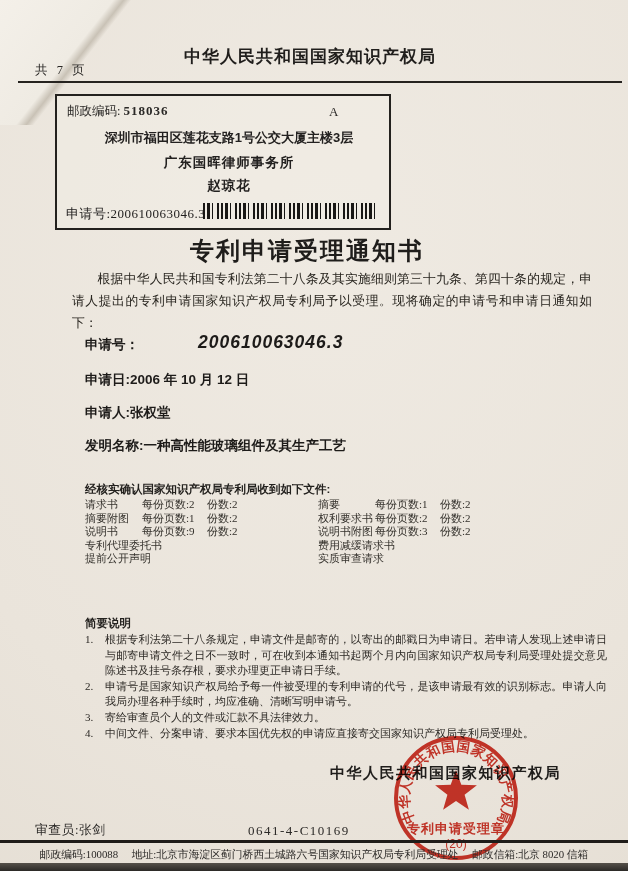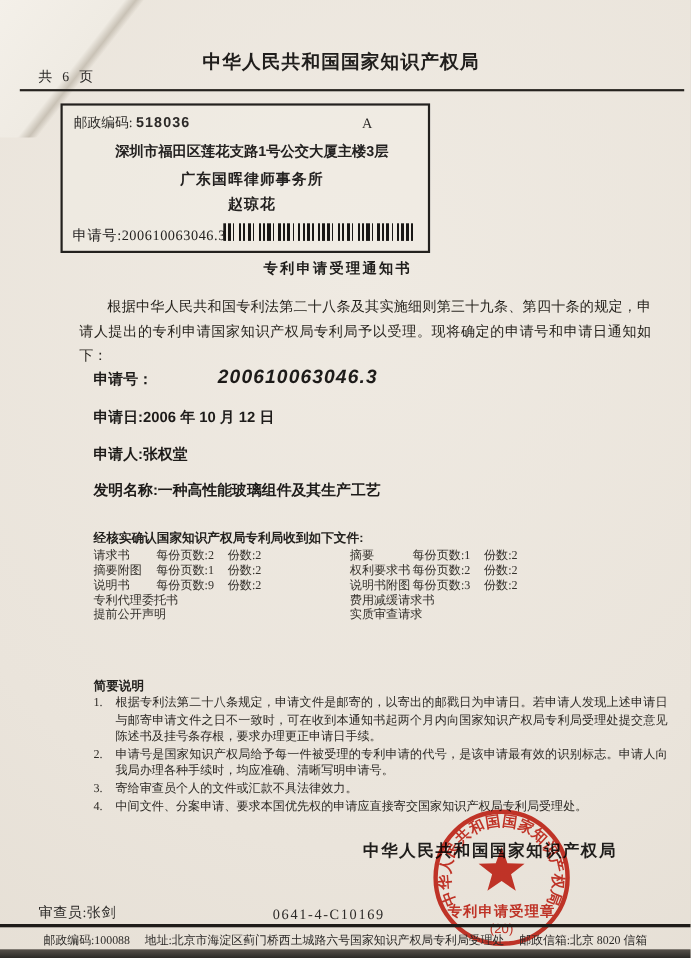--- a/index.html
+++ b/index.html
@@ -29,21 +29,21 @@
     font-weight:bold;font-size:17px;letter-spacing:1px;color:#201e1c;
   }
   .page-count{left:35px;top:62px;font-size:12.5px;letter-spacing:3px;color:#2b2927;}
   .rule-top{left:18px;top:81px;width:604px;height:2px;background:#26231f;}
 
   .address-box{
     left:55px;top:94px;width:332px;height:132px;
     border:2px solid #23211e;background:rgba(244,240,233,0.35);
   }
   .postal-row{position:absolute;left:10px;top:7px;font-size:12.5px;color:#2b2927;}
-  .postal-code{font-family:Liberation Sans, sans-serif;font-weight:bold;font-size:13px;letter-spacing:1px;}
+  .postal-code{font-family:Liberation Serif, serif;font-weight:bold;font-size:13px;letter-spacing:1px;}
   .letter-a{position:absolute;left:272px;top:8px;font-size:13px;color:#2b2927;}
   .addr-line{position:absolute;left:0;width:344px;text-align:center;
     font-family:"Liberation Sans","DejaVu Sans",sans-serif;font-weight:bold;color:#232120;}
   .addr-1{top:33px;font-size:13px;}
   .addr-2{top:58px;font-size:13.5px;letter-spacing:1px;}
   .addr-3{top:81px;font-size:13.5px;letter-spacing:1px;}
   .appno-row{position:absolute;left:9px;top:109px;font-size:13px;color:#232120;letter-spacing:0.5px;}
   .barcode{
     position:absolute;left:146px;top:107px;width:176px;height:16px;
     background:
@@ -57,21 +57,21 @@
   .date-box{
     left:400px;top:94px;width:184px;height:128px;
     border:2px solid #23211e;background:rgba(244,240,233,0.35);
   }
   .date-label{position:absolute;left:9px;top:7px;font-size:13px;font-weight:600;color:#2b2927;}
   .date-value{position:absolute;left:0;top:55px;width:184px;text-align:center;font-size:13.5px;color:#2b2927;letter-spacing:1px;}
 
   .notice-title{
     left:0;top:235px;width:614px;text-align:center;
     font-family:"Liberation Sans","DejaVu Sans",sans-serif;
-    font-weight:bold;font-size:13px;letter-spacing:2px;color:#1f1d1b;
+    font-weight:bold;font-size:24px;letter-spacing:2px;color:#1f1d1b;
   }
   .body-paragraph{
     left:72px;top:269px;width:520px;
     font-size:12.8px;line-height:1.7;text-indent:2em;text-align:justify;color:#28251f;
   }
 
   .field-row{position:absolute;left:85px;
     font-family:"Liberation Sans","DejaVu Sans",sans-serif;
     font-weight:bold;font-size:13.5px;color:#1d1b19;}
   .row-appno{top:336px;}
@@ -113,21 +113,21 @@
   .footer-info{left:0;top:848px;width:628px;text-align:center;font-size:10.8px;color:#2b2927;}
   .bottom-strip{left:0;top:863px;width:628px;height:8px;background:linear-gradient(#56514a,#2b2926);}
 </style>
 </head>
 <body>
 
 <div class="paper">
   <div class="fold-corner"></div>
 
   <div class="abs header-title">中华人民共和国国家知识产权局</div>
-  <div class="abs page-count">共 6 页</div>
+  <div class="abs page-count">共 7 页</div>
   <div class="abs rule-top"></div>
 
   <div class="abs address-box">
     <div class="postal-row">
       <span>邮政编码: </span><span class="postal-code">518036</span>
     </div>
     <div class="letter-a">A</div>
     <div class="addr-line addr-1">深圳市福田区莲花支路1号公交大厦主楼3层</div>
     <div class="addr-line addr-2">广东国晖律师事务所</div>
     <div class="addr-line addr-3">赵琼花</div>

